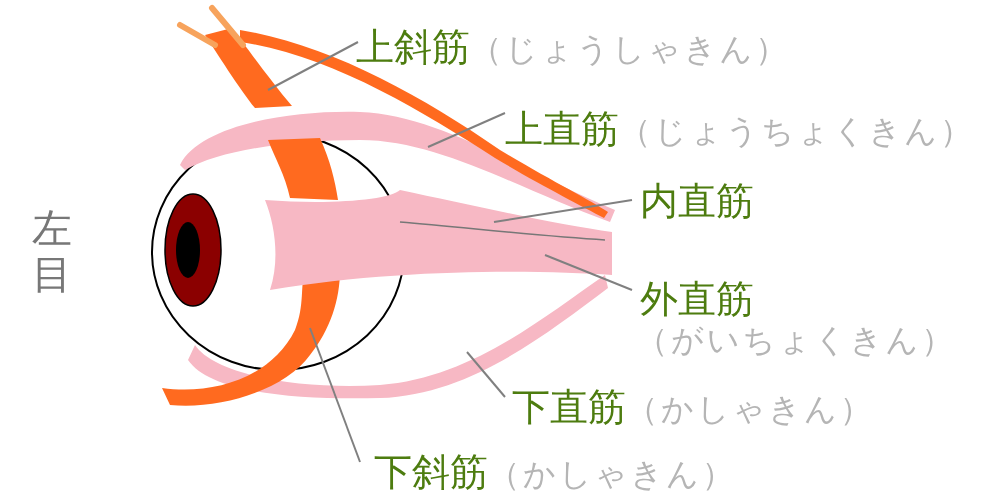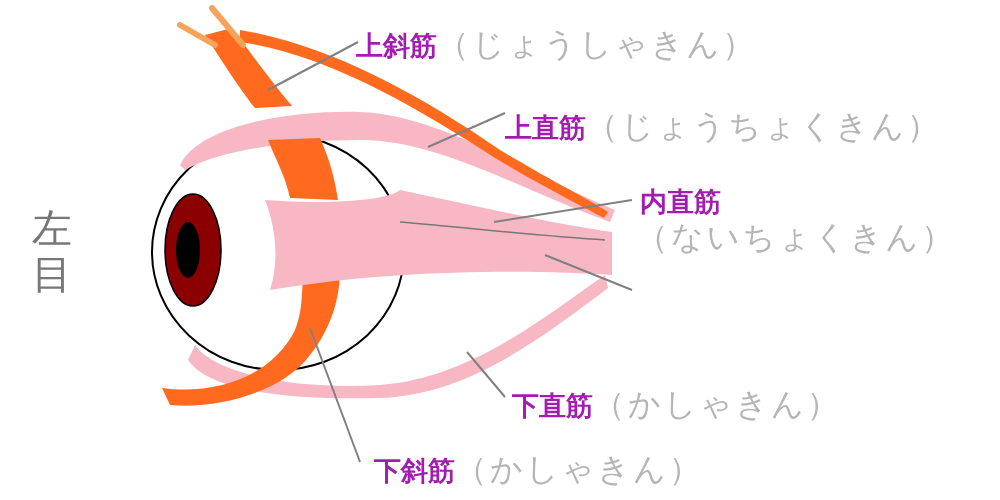--- a/index.html
+++ b/index.html
@@ -1,20 +1,20 @@
 <!DOCTYPE html>
 <html><head>
 <meta charset="utf-8">
 <style>
   html, body { margin:0; padding:0; background:#ffffff; }
   body { width:1000px; height:500px; position:relative; overflow:hidden;
          font-family: "DejaVu Sans", "Liberation Sans", sans-serif; }
   #diagram { position:absolute; left:0; top:0; width:1000px; height:500px; }
   .lbl { position:absolute; white-space:nowrap; color:#777777; line-height:1; }
-  .kanji { font-size:27px; color:#a21caf;font-weight:bold; }
+  .kanji { font-size:38px; color:#4d7c0f; }
   .kana { font-size:32px; color:#b5b5b5; letter-spacing:3px; }
   .side { position:absolute; left:30px; top:205px; font-size:40px; color:#777777;
           line-height:46px; width:44px; text-align:center; }
 </style>
 </head>
 <body>
 
 <svg id="diagram" viewBox="0 0 1000 500" xmlns="http://www.w3.org/2000/svg">
 
   <g>
@@ -67,26 +67,27 @@
 </div>
 
 <div class="lbl" style="left:356px;top:28px;">
   <span class="kanji">上斜筋</span><span class="kana">（じょうしゃきん）</span>
 </div>
 
 <div class="lbl" style="left:505px;top:110px;">
   <span class="kanji">上直筋</span><span class="kana">（じょうちょくきん）</span>
 </div>
 
-<div class="lbl" style="left:640px;top:188px;">
+<div class="lbl" style="left:640px;top:182px;">
   <div class="kanji">内直筋</div>
-  <div class="kana" style="margin-top:6px;margin-left:-4px;">（ないちょくきん）</div>
 </div>
 
 <div class="lbl" style="left:640px;top:280px;">
+  <div class="kanji">外直筋</div>
+  <div class="kana" style="margin-top:6px;margin-left:-4px;">（がいちょくきん）</div>
 </div>
 
 <div class="lbl" style="left:512px;top:388px;">
   <span class="kanji">下直筋</span><span class="kana">（かしゃきん）</span>
 </div>
 
 <div class="lbl" style="left:374px;top:453px;">
   <span class="kanji">下斜筋</span><span class="kana">（かしゃきん）</span>
 </div>
 

